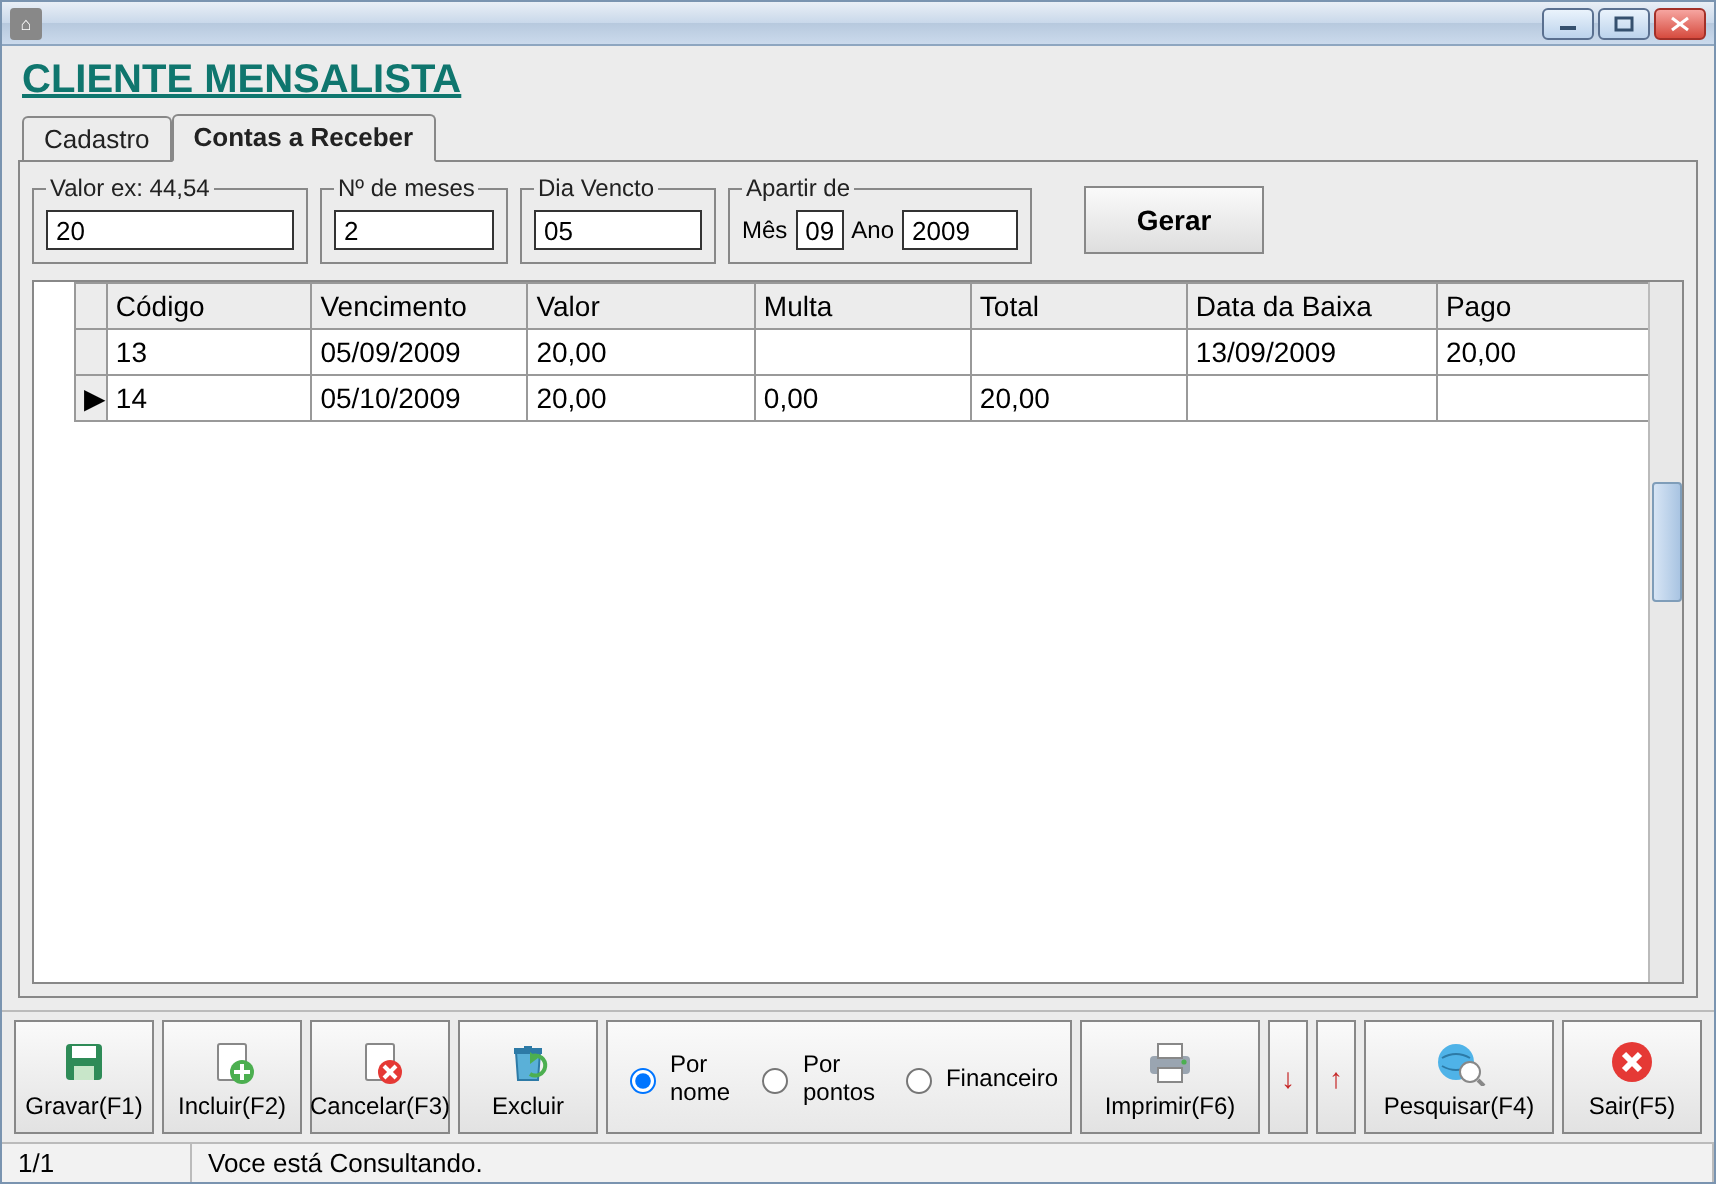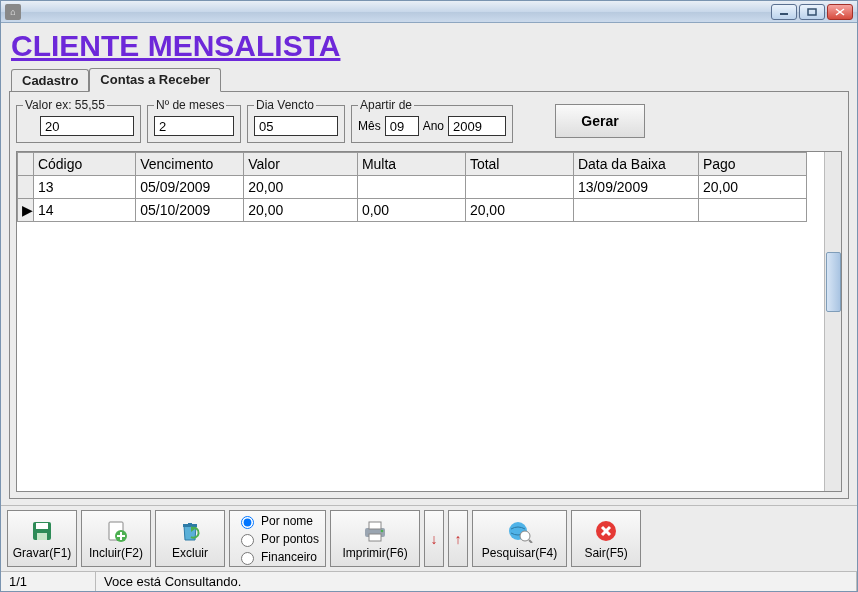--- a/index.html
+++ b/index.html
@@ -44,23 +44,23 @@
     border-radius: 3px;
     background: linear-gradient(to bottom,#eaf3fc,#bcd3ec);
     display: flex; align-items: center; justify-content: center;
     font-size: 9px; font-weight: bold; color: #35506e;
   }
   .win-btn.close {
     background: linear-gradient(to bottom,#f6a5a0,#d64b3e);
     border-color: #a33028; color: #fff;
   }
   .page-title {
-    font-size: 30px;
+    font-size: 20px;
     font-weight: bold;
-    color: #6d28d9;
+    color: #0f766e;
     padding: 6px 10px 4px 10px;
     text-decoration: underline;
     font-family: Arial, sans-serif;
   }
   .tab-strip {
     display: flex;
     align-items: flex-end;
     padding-left: 10px;
     height: 24px;
     position: relative;
@@ -69,21 +69,20 @@
     padding: 3px 10px 4px 10px;
     background: #ececec;
     border: 1px solid #888;
     border-bottom: none;
     border-radius: 3px 3px 0 0;
     margin-right: 0px;
     font-size: 13px;
     color: #222;
     position: relative;
     top: 1px;
-    font-weight: bold;
   }
   .tab.active {
     background: #ececec;
     font-weight: bold;
     z-index: 2;
     border-bottom: 1px solid #ececec;
   }
   .tab-panel {
     flex: 1;
     border: 1px solid #888;
@@ -119,31 +118,31 @@
     height: 20px;
     outline: none;
   }
   .apartir-inner { display: flex; align-items: center; gap: 4px; font-size: 12px; }
   .gerar-btn {
     width: 90px; height: 34px;
     border: 1px solid #888;
     background: linear-gradient(to bottom,#fafafa,#dedede);
     font-size: 14px; font-weight: bold;
     align-self: center;
-    margin-left: 36px;
+    margin-left: 20px;
     text-align: center;
   }
   .grid-wrap {
     flex: 1;
     background: #fff;
     border: 1px solid #888;
     position: relative;
     display: flex;
   }
-  .grid-scroll { overflow: hidden; flex: 1;}
+  .grid-scroll { overflow: hidden; flex: 1; margin-left: 20px;}
   .grid {
     border-collapse: collapse;
     width: 790px;
     table-layout: fixed;
   }
   .grid th, .grid td {
     border: 1px solid #999;
     padding: 3px 4px;
     font-size: 14px;
     text-align: left;
@@ -186,22 +185,22 @@
     flex-direction: column;
     align-items: center;
     justify-content: center;
     gap: 2px;
     font-size: 12px;
     padding: 2px 2px;
   }
   .tbtn .ico { width:26px; height:26px; display:flex; align-items:center; justify-content:center;}
   .radio-group {
     border:1px solid #888; background: linear-gradient(to bottom,#fafafa,#e8e8e8);
-    display:flex; flex-direction:column; justify-content:center; gap:2px;
-    padding:16px 6px; font-size:12px; min-width:95px;
+    display:flex; flex-direction:row; justify-content:center; gap:2px;
+    padding:16px 6px; font-size:12px; min-width:95px;align-items:center;
   }
   .radio-group label{ display:flex; align-items:center; gap:4px;}
   .arrow-btn {
     border: 1px solid #888;
     background: linear-gradient(to bottom,#fafafa,#e2e2e2);
     width: 20px;
     display:flex; align-items:center; justify-content:center;
     font-size:14px; font-weight:bold;
   }
   .statusbar {
@@ -249,36 +248,36 @@
 
   <div class="tab-strip">
     <div class="tab">Cadastro</div>
     <div class="tab active">Contas a Receber</div>
   </div>
 
   <div class="tab-panel">
 
     <div class="filter-row">
       <fieldset class="fld">
-        <legend>Valor  ex: 55,55</legend>
-        <input class="txt" style="width: 94px; margin-left: 17px;" value="20">
+        <legend>Valor  ex: 44,54</legend>
+        <input class="txt" style="width: 124px;" value="20">
       </fieldset>
       <fieldset class="fld">
         <legend>Nº de meses</legend>
         <input class="txt" style="width: 80px;" value="2">
       </fieldset>
       <fieldset class="fld">
         <legend>Dia Vencto</legend>
         <input class="txt" style="width: 84px;" value="05">
       </fieldset>
       <fieldset class="fld">
         <legend>Apartir de</legend>
         <div class="apartir-inner">
           <span>Mês</span>
-          <input class="txt" style="width: 34px;" value="09">
+          <input class="txt" style="width: 24px;" value="09">
           <span>Ano</span>
           <input class="txt" style="width: 58px;" value="2009">
         </div>
       </fieldset>
       <button class="gerar-btn">Gerar</button>
     </div>
 
     <div class="grid-wrap">
       <div class="grid-scroll">
         <table class="grid">
@@ -353,20 +352,31 @@
             <circle cx="17" cy="17" r="6" fill="#4caf50"></circle>
             <line x1="17" y1="13" x2="17" y2="21" stroke="#fff" stroke-width="2"></line>
             <line x1="13" y1="17" x2="21" y2="17" stroke="#fff" stroke-width="2"></line>
           </svg>
       </span>
       <span>Incluir(F2)</span>
     </button>
     <button class="tbtn">
       <span class="ico">
         <svg width="24" height="24">
+            <rect x="5" y="3" width="14" height="18" rx="1" fill="#fff" stroke="#888"></rect>
+            <circle cx="17" cy="17" r="6" fill="#e53935"></circle>
+            <line x1="14" y1="14" x2="20" y2="20" stroke="#fff" stroke-width="2"></line>
+            <line x1="20" y1="14" x2="14" y2="20" stroke="#fff" stroke-width="2"></line>
+          </svg>
+      </span>
+      <span>Cancelar(F3)</span>
+    </button>
+    <button class="tbtn">
+      <span class="ico">
+        <svg width="24" height="24">
             <path d="M6 7 h12 l-1 14 h-10 z" fill="#5ab0d8" stroke="#2d7aa6"></path>
             <rect x="5" y="5" width="14" height="3" fill="#2d7aa6"></rect>
             <path d="M10 4 h4 v2 h-4 z" fill="#2d7aa6"></path>
             <path d="M14 9 a5 5 0 1 1 -1 9" fill="none" stroke="#4caf50" stroke-width="2"></path>
             <polygon points="13,7 17,10 13,13" fill="#4caf50"></polygon>
           </svg>
       </span>
       <span>Excluir</span>
     </button>
 

